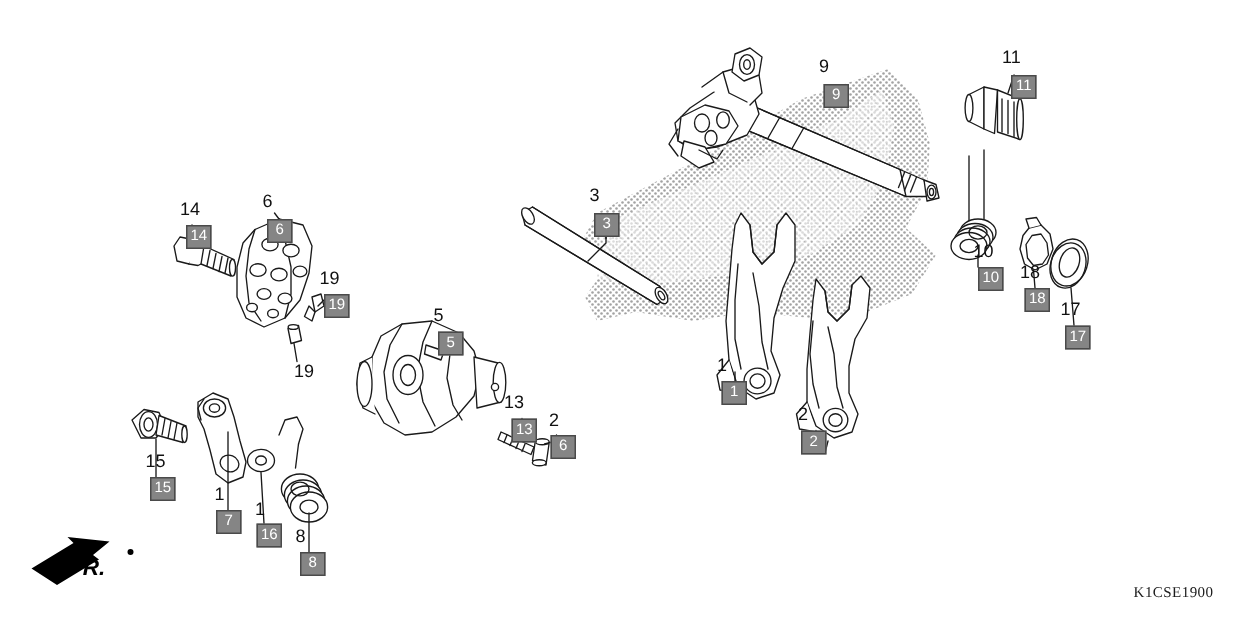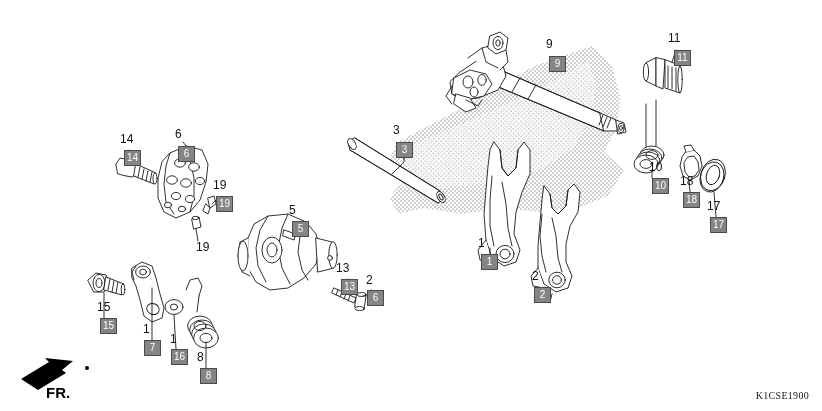--- a/index.html
+++ b/index.html
@@ -41,23 +41,24 @@
   #partcode{
     position:absolute;
     right:13px;bottom:10px;
     font-size:10px;
     letter-spacing:.3px;
     color:#1a1a1a;
     font-family:Liberation Serif, serif;
   }
   #frlabel{
     position:absolute;
-    left:46px;top:384px;
+    left:46px;top:370px;
     font-size:15px;
     font-weight:bold;
+    font-style:italic;
     color:#000000;
     font-family:"Liberation Sans", sans-serif;
   }
 </style>
 </head>
 <body>
 
 <div id="page">
 
   <svg id="art" viewBox="0 0 822 411" xmlns="http://www.w3.org/2000/svg">

